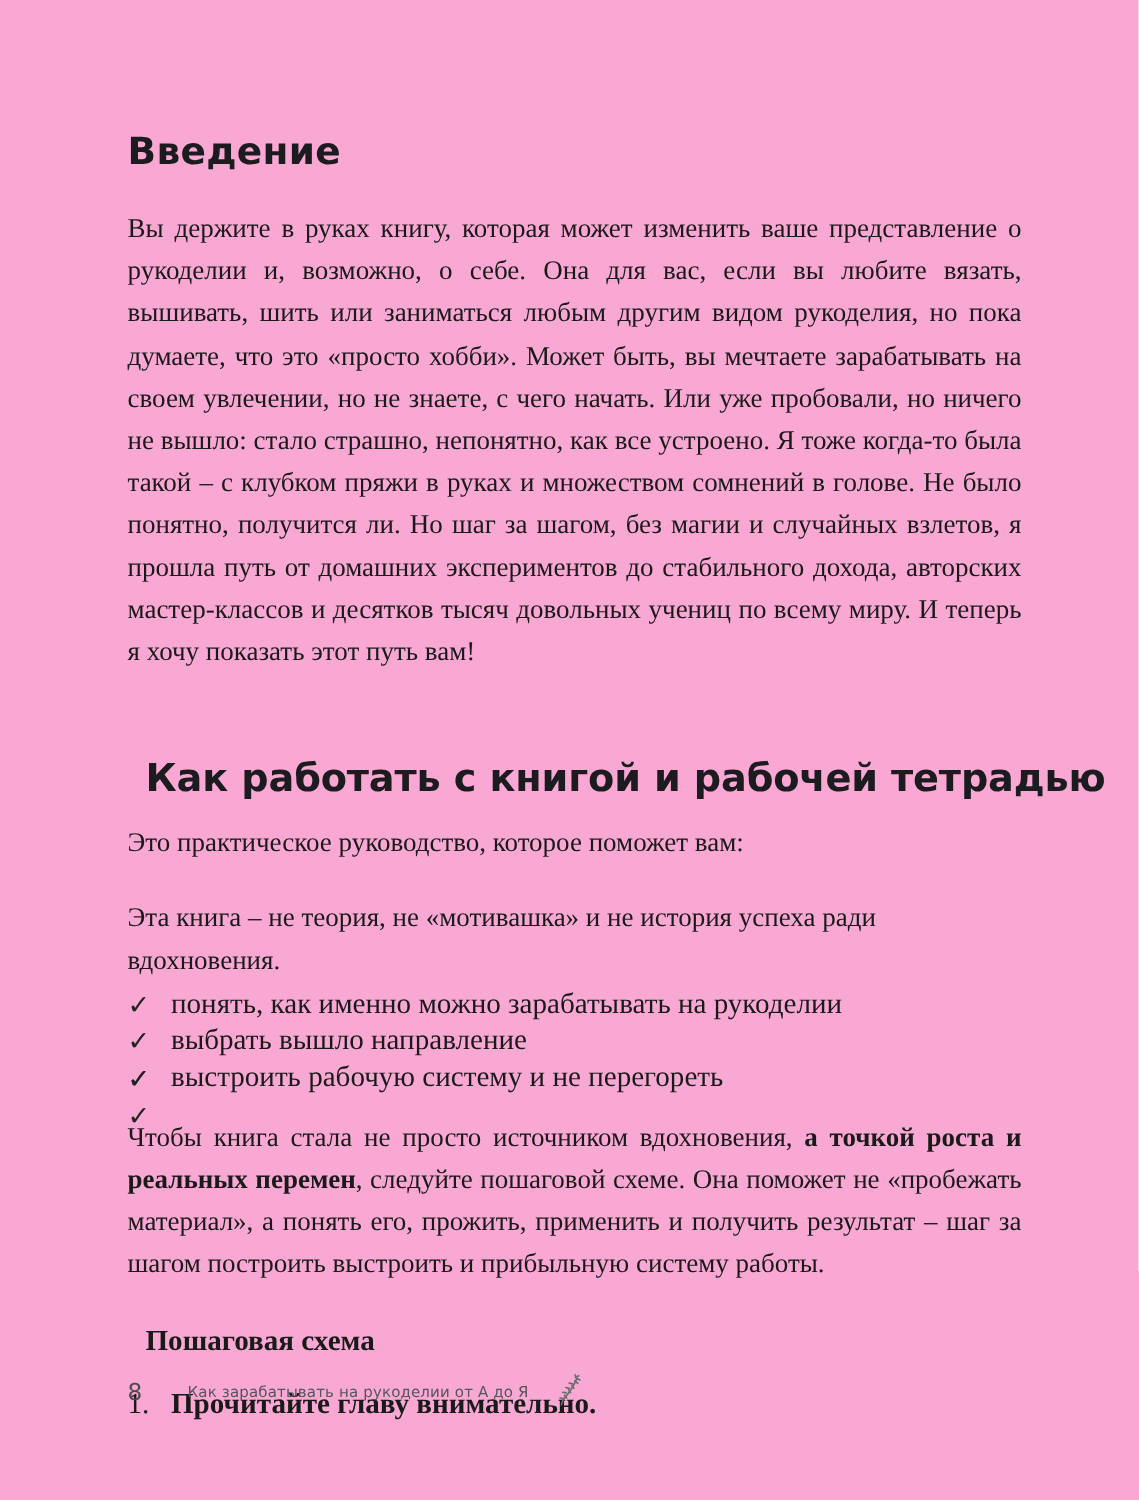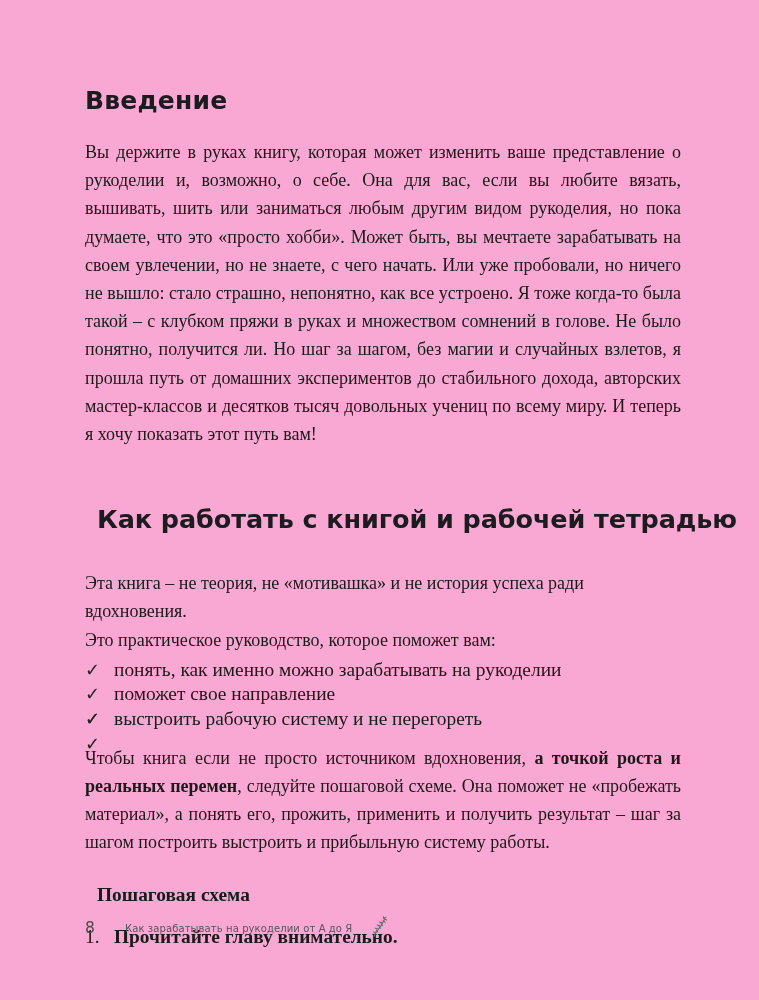--- a/index.html
+++ b/index.html
@@ -150,45 +150,45 @@
 
 <div class="page">
   <div class="content">
 
     <h1 class="h-intro">Введение</h1>
 
     <p class="para para-intro">Вы держите в руках книгу, которая может изменить ваше представление о рукоделии и, возможно, о себе. Она для вас, если вы любите вязать, вышивать, шить или заниматься любым другим видом рукоделия, но пока думаете, что это «просто хобби». Может быть, вы мечтаете зарабатывать на своем увлечении, но не знаете, с чего начать. Или уже пробовали, но ничего не вышло: стало страшно, непонятно, как все устроено. Я тоже когда-то была такой – с клубком пряжи в руках и множеством сомнений в голове. Не было понятно, получится ли. Но шаг за шагом, без магии и случайных взлетов, я прошла путь от домашних экспериментов до стабильного дохода, авторских мастер-классов и десятков тысяч довольных учениц по всему миру. И теперь я хочу показать этот путь вам!</p>
 
     <h2 class="h-section">Как работать с книгой и рабочей тетрадью</h2>
 
+    <p class="para para-lead" style="padding-top:0">Это практическое руководство, которое поможет вам:</p>
     <p class="para para-lead">Эта книга – не теория, не «мотивашка» и не история успеха ради вдохновения.</p>
-    <p class="para para-lead" style="padding-top:0">Это практическое руководство, которое поможет вам:</p>
 
     <ul class="checklist">
       <li>
         <span class="check-mark">✓</span>
         <span>понять, как именно можно зарабатывать на рукоделии</span>
       </li>
       <li>
         <span class="check-mark">✓</span>
-        <span>поможет свое направление</span>
+        <span>выбрать вышло направление</span>
       </li>
       <li>
         <span class="check-mark">✓</span>
       </li>
       <li>
         <span class="check-mark">✓</span>
         <span>выстроить рабочую систему и не перегореть</span>
       </li>
       <li>
         <span class="check-mark">✓</span>
       </li>
     </ul>
 
-    <p class="para para-after-list"><span>Чтобы книга если не просто источником вдохновения, </span><b class="bold-run">а точкой роста и реальных перемен</b><span>, следуйте пошаговой схеме. Она поможет не «пробежать материал», а понять его, прожить, применить и получить результат – шаг за шагом построить выстроить и прибыльную систему работы.</span></p>
+    <p class="para para-after-list"><span>Чтобы книга стала не просто источником вдохновения, </span><b class="bold-run">а точкой роста и реальных перемен</b><span>, следуйте пошаговой схеме. Она поможет не «пробежать материал», а понять его, прожить, применить и получить результат – шаг за шагом построить выстроить и прибыльную систему работы.</span></p>
 
     <p class="steps-title">Пошаговая схема</p>
 
     <div class="step">
       <span class="step-num">1.</span>
       <p class="step-head">Прочитайте главу внимательно.</p>
 
     </div>
 
   </div>

